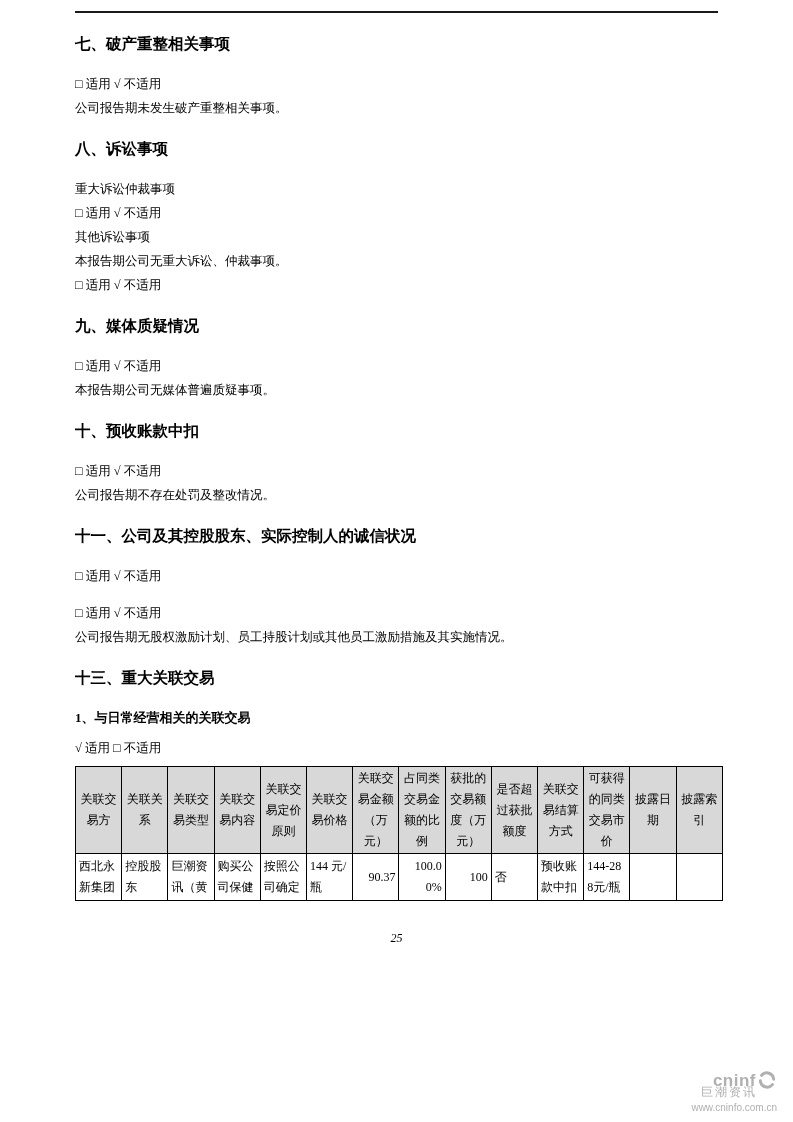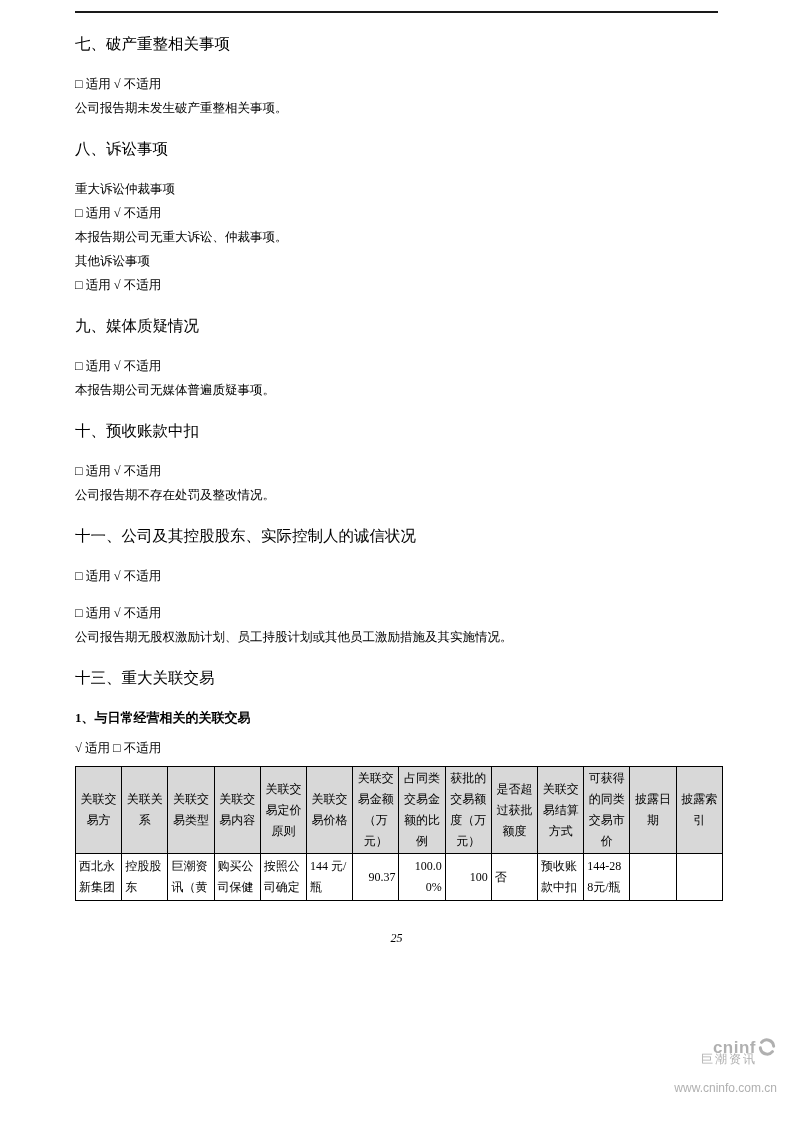--- a/index.html
+++ b/index.html
@@ -11,21 +11,21 @@
     background: #ffffff;
     overflow: hidden;
     font-family: "Liberation Serif", "DejaVu Serif", serif;
     color: #000000;
   }
   .content { margin: 0 75px; width: 643px; }
 
   .doc-header { padding-top: 57px; text-align: right; font-size: 12.5px; line-height: 16px; }
   .rule { border-bottom: 2px solid #1a1a1a; margin-top: 11px; }
 
-  .sec { font-size: 15.5px; line-height: 22px; font-weight: normal; margin: 22px 0 0 0; }
+  .sec { font-size: 15.5px; line-height: 22px; font-weight: bold; margin: 22px 0 0 0; }
   .sec.first { margin-top: 20px; }
   .line { font-size: 12.5px; line-height: 16px; margin: 8px 0 0 0; }
   .line.after-h { margin-top: 21px; }
   .sub { font-size: 13px; font-weight: bold; line-height: 16px; margin: 21px 0 0 0; }
   .line.pre-table { margin-top: 14px; }
 
   table.rel {
     border-collapse: collapse;
     table-layout: fixed;
     width: 648px;
@@ -47,48 +47,48 @@
     height: 87px;
   }
   table.rel td { line-height: 21px; height: 47px; text-align: left; }
   table.rel td.num { text-align: right; }
 
   .pageno { text-align: center; font-size: 12px; line-height: 14px; margin-top: 30px; font-style: italic; }
 
   .logo {
     position: absolute;
     right: 16px;
-    bottom: 28px;
+    bottom: 8px;
     color: #b0b0b0;
     font-family: "Liberation Sans", "DejaVu Sans", sans-serif;
     text-align: right;
   }
   .logo-top { display: flex; align-items: center; justify-content: flex-end; gap: 1px; }
   .logo-brand { font-size: 17px; font-weight: bold; letter-spacing: 0.5px; line-height: 17px; }
   .logo-swirl { width: 20px; height: 20px; }
   .logo-cn { font-size: 12px; letter-spacing: 2px; line-height: 10px; margin-right: 20px; margin-top: -3px; }
-  .logo-url { font-size: 12px; line-height: 12px; margin-top: 18px; }
+  .logo-url { font-size: 10px; line-height: 12px; margin-top: 5px; }
 </style>
 </head>
 <body>
 
 <div class="page">
   <div class="content">
 
     <div class="rule"></div>
 
     <h2 class="sec first">七、破产重整相关事项</h2>
     <p class="line after-h">□ 适用 √ 不适用</p>
     <p class="line">公司报告期未发生破产重整相关事项。</p>
 
     <h2 class="sec">八、诉讼事项</h2>
     <p class="line after-h">重大诉讼仲裁事项</p>
     <p class="line">□ 适用 √ 不适用</p>
+    <p class="line">其他诉讼事项</p>
     <p class="line">本报告期公司无重大诉讼、仲裁事项。</p>
-    <p class="line">其他诉讼事项</p>
     <p class="line">□ 适用 √ 不适用</p>
 
     <h2 class="sec">九、媒体质疑情况</h2>
     <p class="line after-h">□ 适用 √ 不适用</p>
     <p class="line">本报告期公司无媒体普遍质疑事项。</p>
 
     <h2 class="sec">十、预收账款中扣</h2>
     <p class="line after-h">□ 适用 √ 不适用</p>
     <p class="line">公司报告期不存在处罚及整改情况。</p>
 

